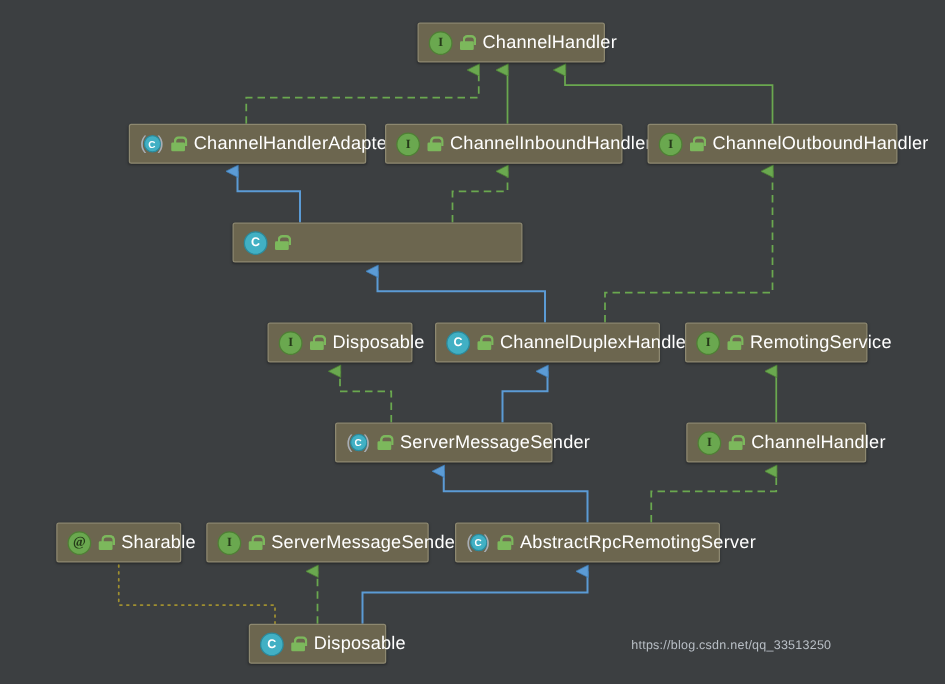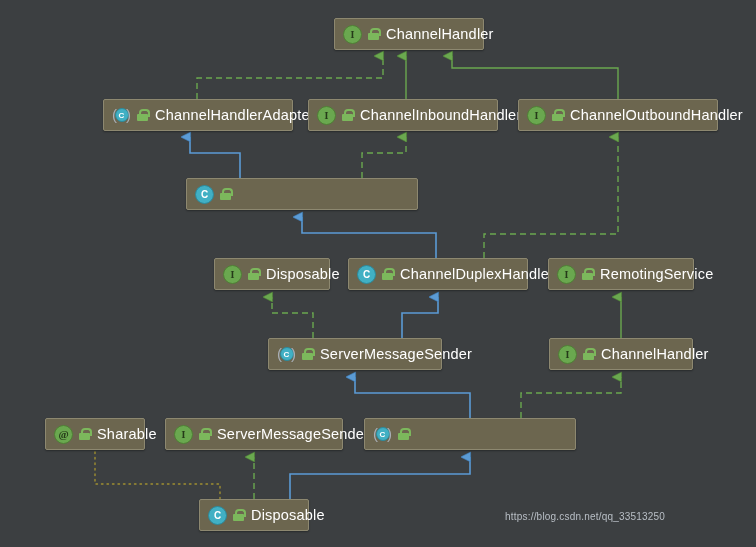--- a/index.html
+++ b/index.html
@@ -301,20 +301,21 @@
   <div class="node" style="left:364px;top:418px;width:212px;">
     <span class="badge-wrap-abs">
       <span class="paren l">(</span>
         <span class="badge abs">C</span>
         <span class="paren r">)</span>
     </span>
     <span class="lock">
         <span class="shackle"></span>
         <span class="body"></span>
       </span>
+    <span class="label">AbstractRpcRemotingServer</span>
   </div>
 
   <div class="node" style="left:199px;top:499px;width:110px;">
     <span class="badge cls">C</span>
     <span class="lock">
         <span class="shackle"></span>
         <span class="body"></span>
       </span>
     <span class="label">Disposable</span>
   </div>

